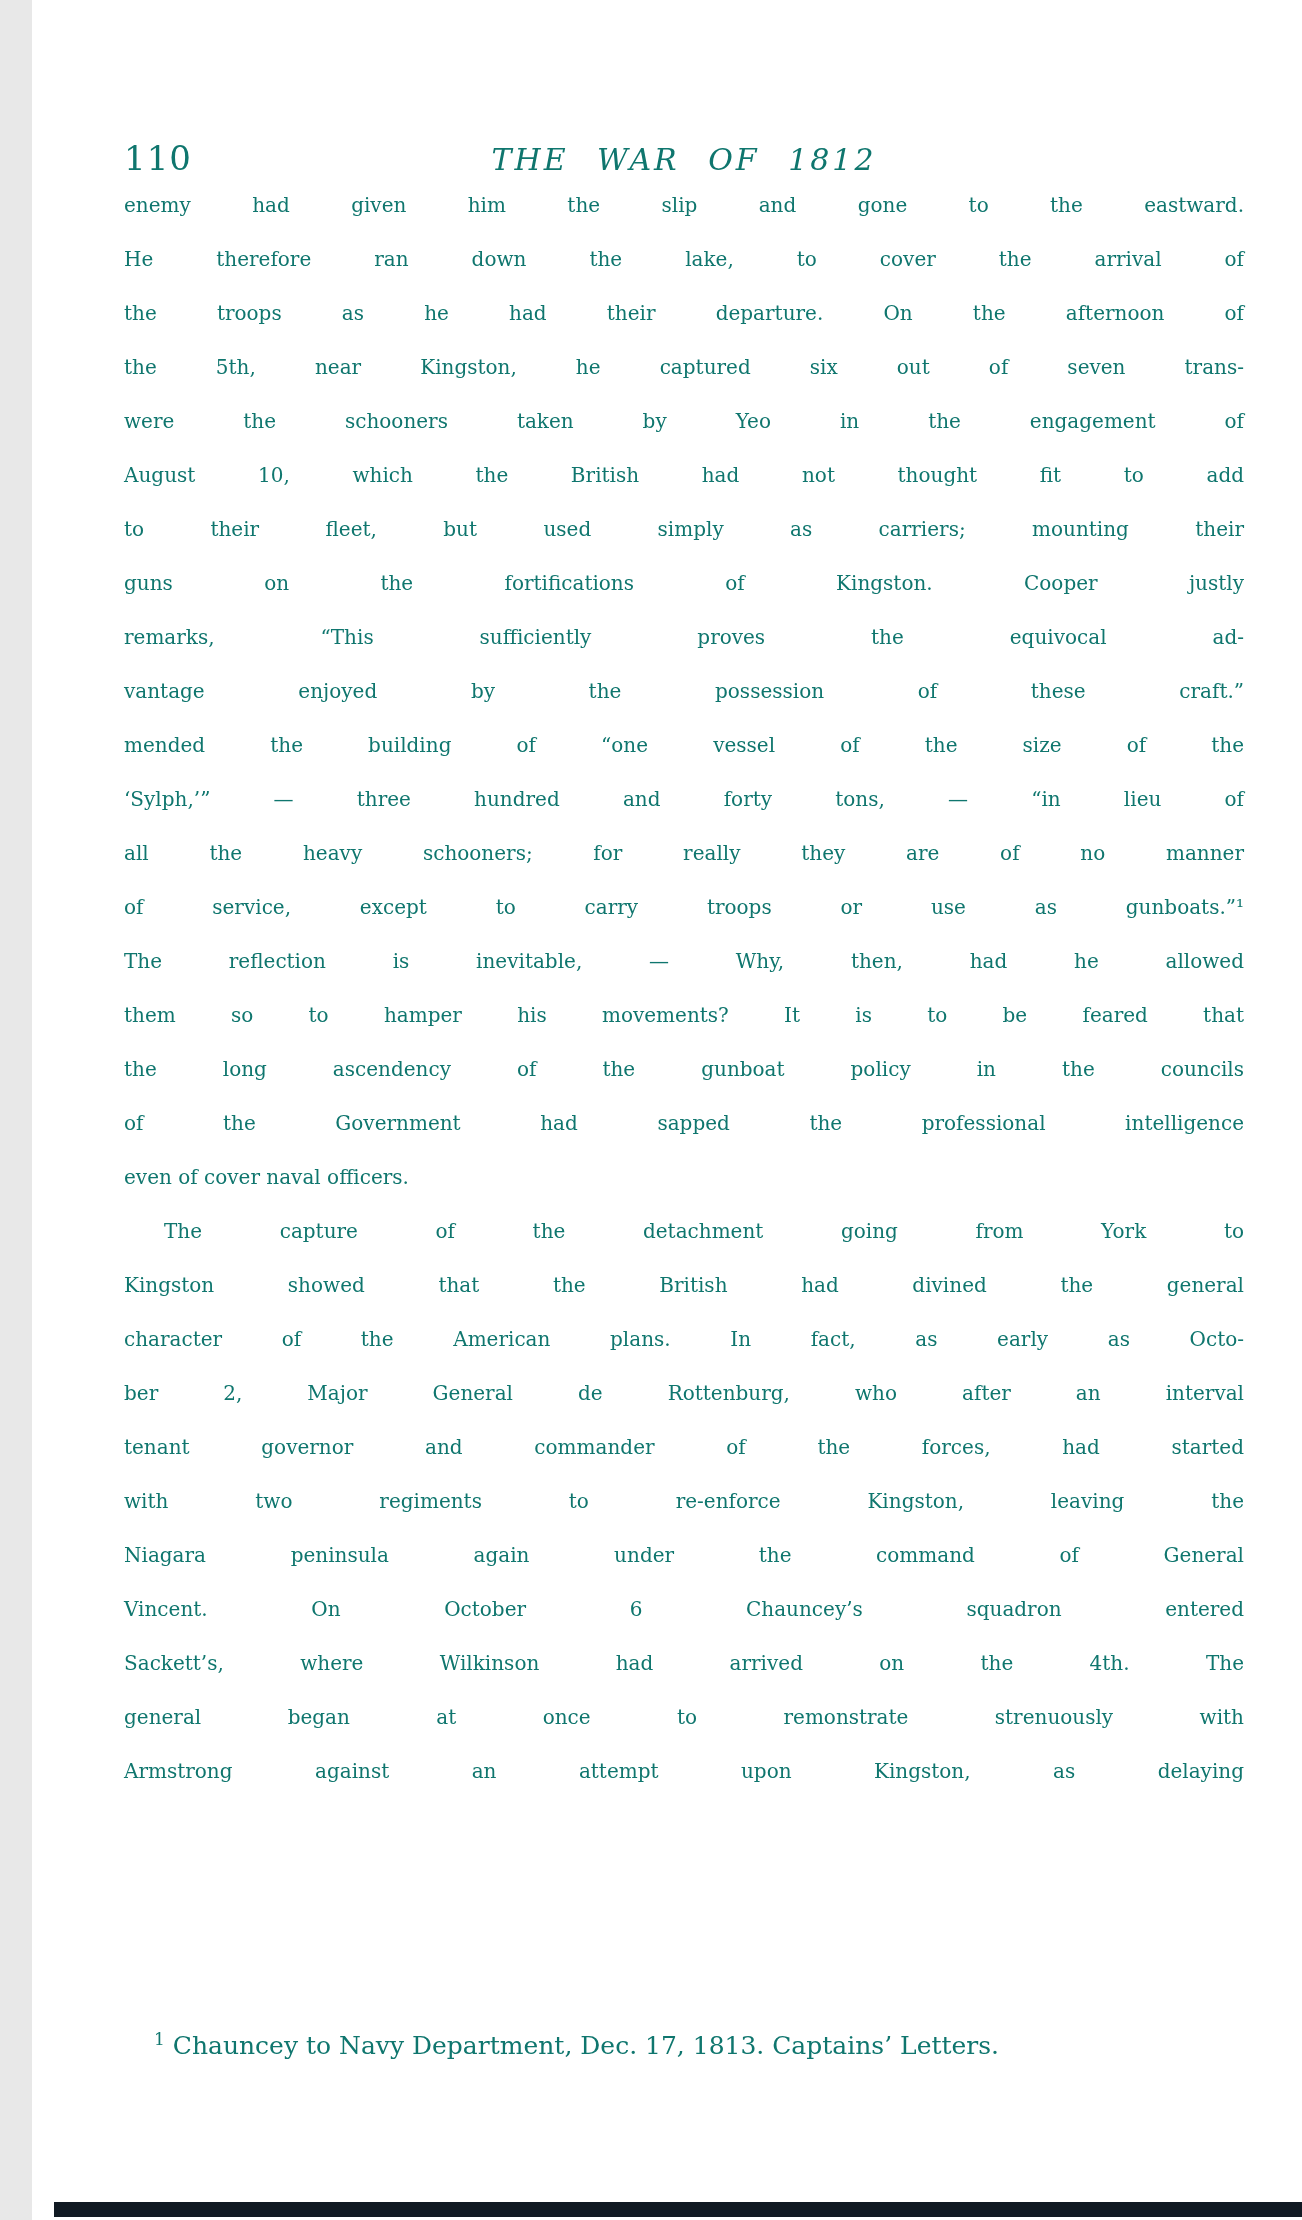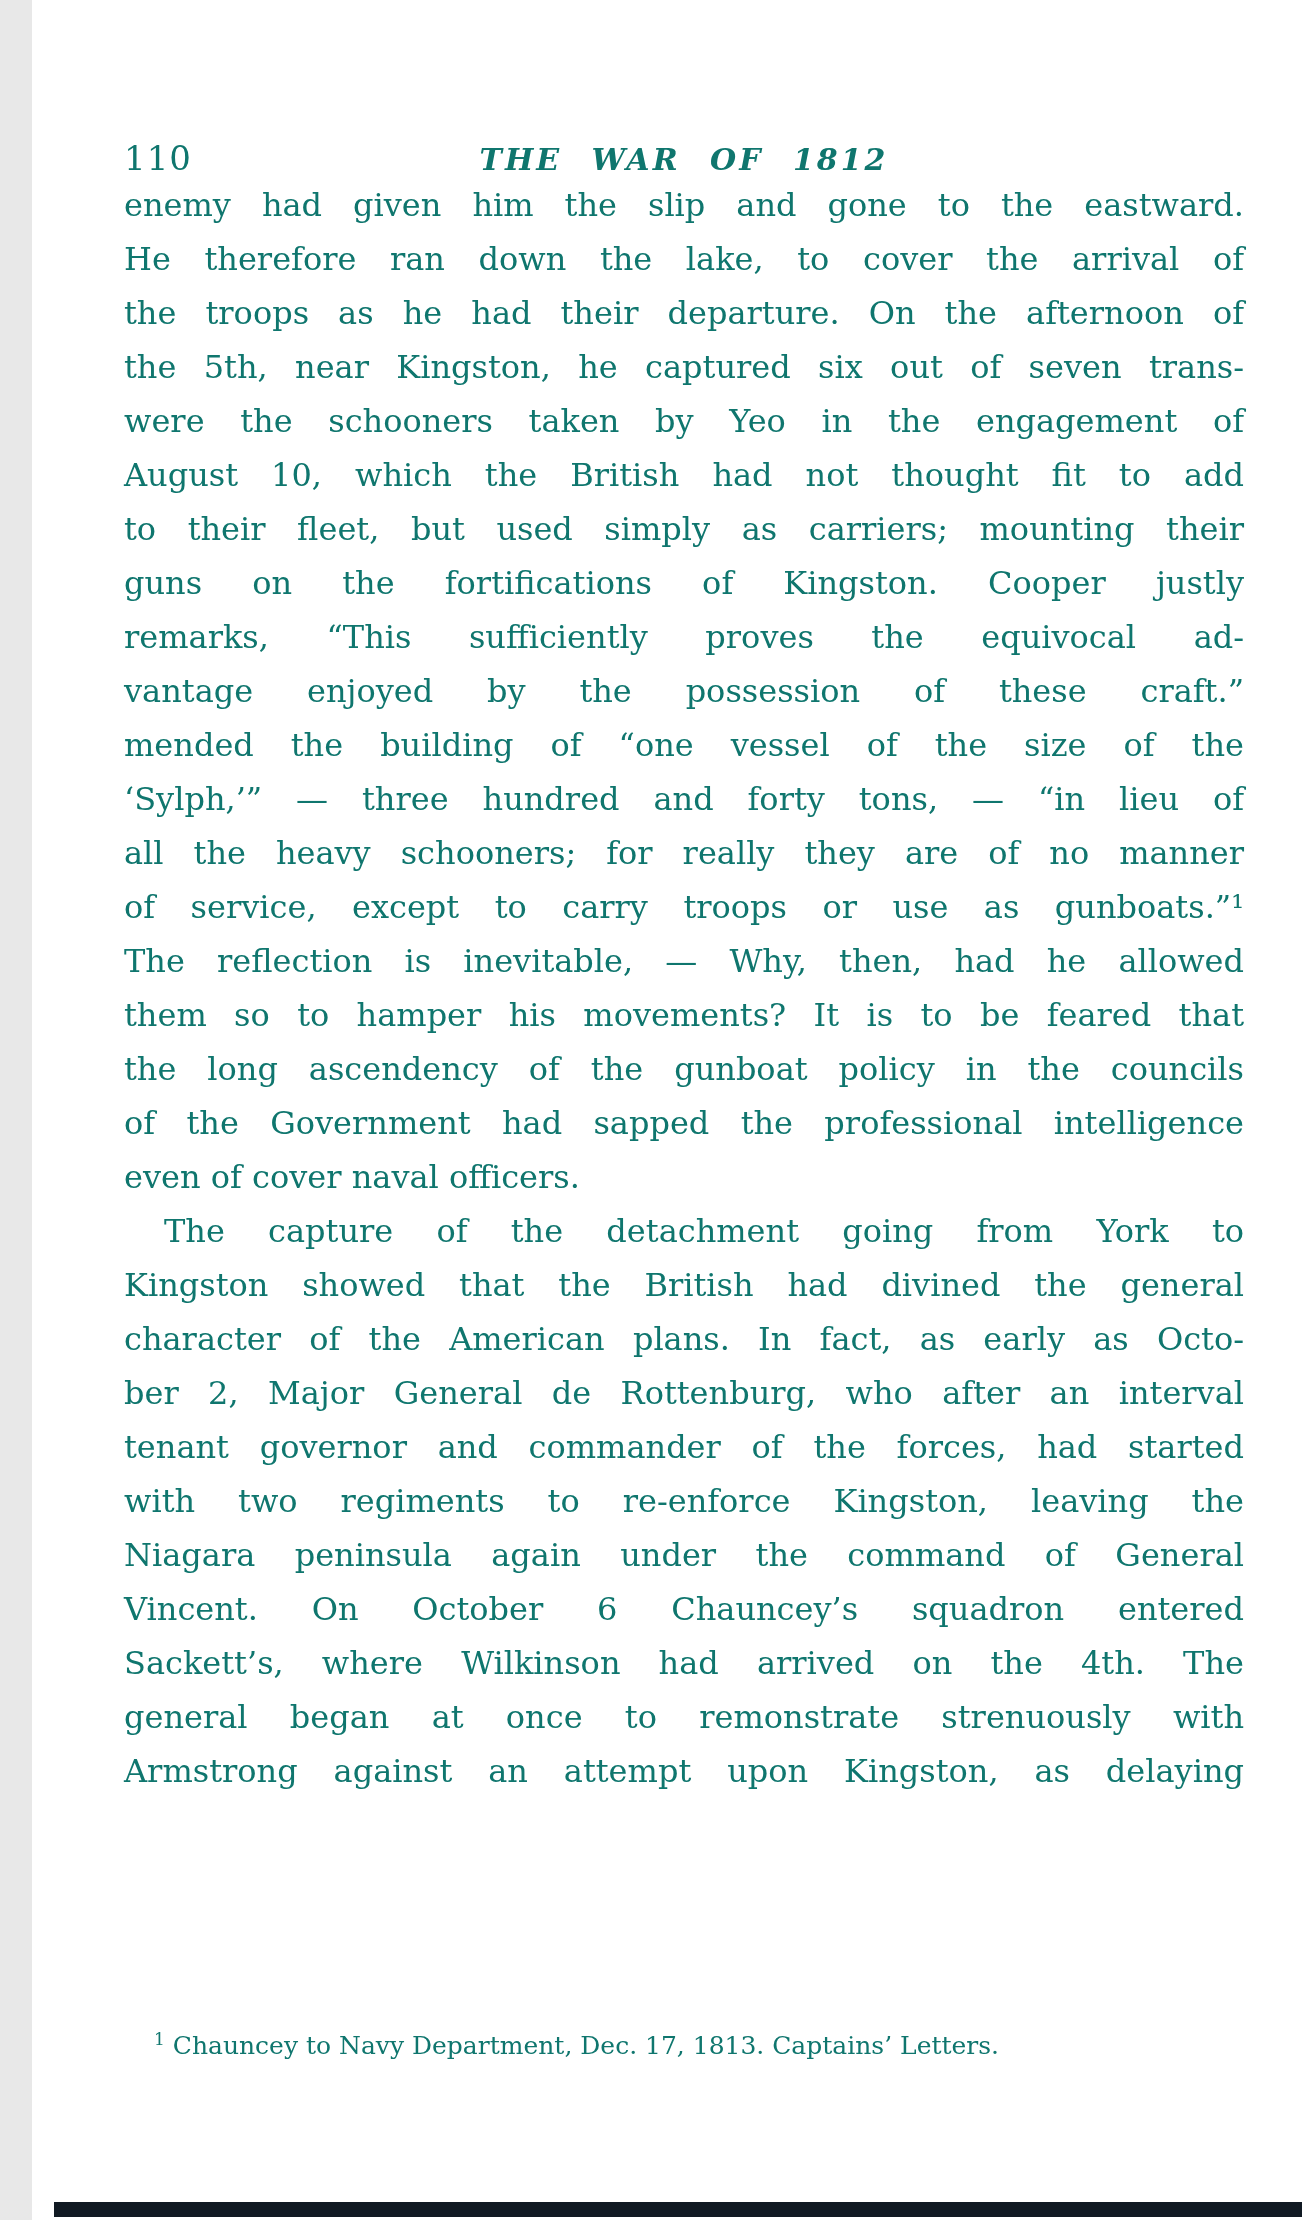--- a/index.html
+++ b/index.html
@@ -16,27 +16,27 @@
   }
   #page-number{
     position:absolute;left:0;top:0;
     font-size:34px;line-height:40px;letter-spacing:1px;
   }
   #running-title{
     position:absolute;left:0;right:0;top:2px;
     text-align:center;
     font-style:italic;
     font-size:30px;line-height:40px;
-    letter-spacing:3px;word-spacing:16px;font-weight:bold;
+    letter-spacing:3px;word-spacing:16px;
   }
   #body-text{
     position:absolute;top:178px;left:92px;width:1120px;
   }
   .line{
-    font-size:32px;line-height:54px;
+    font-size:20px;line-height:54px;
     white-space:normal;
   }
   .just{
     text-align:justify;
     text-align-last:justify;
   }
   .indent{ text-indent:40px; }
   #footnote{
     position:absolute;left:122px;top:2022px;width:1060px;
     font-size:25px;line-height:34px;

